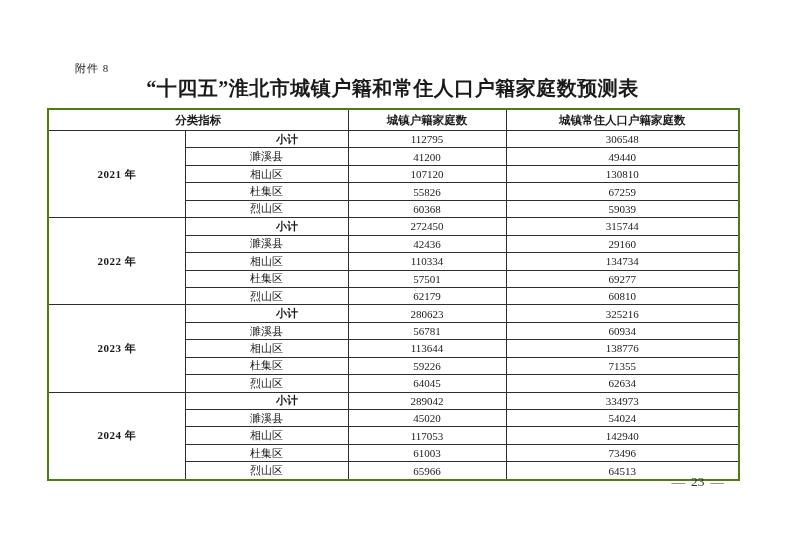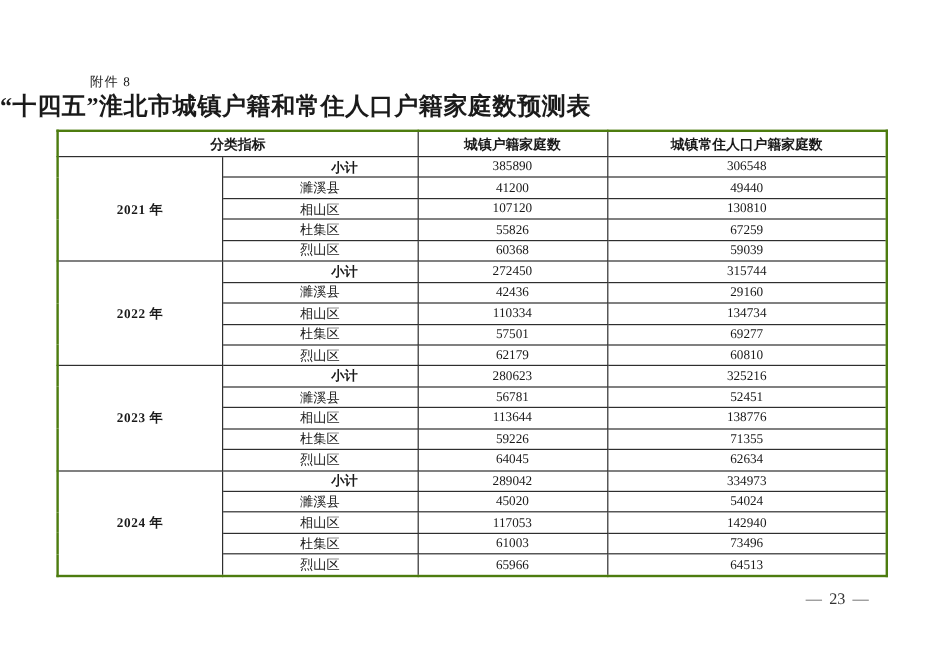--- a/index.html
+++ b/index.html
@@ -13,21 +13,21 @@
   }
   .attachment-label {
     position: absolute;
     left: 75px; top: 61px;
     font-size: 11px;
     letter-spacing: 1px;
   }
   .doc-title {
     position: absolute;
     left: 0; right: 0; top: 75px;
-    text-align: left;
+    text-align: center;
     font-weight: bold;
     font-size: 20px;
     letter-spacing: 0.5px;
   }
   table.doc-table {
     position: absolute;
     left: 47px; top: 108px;
     width: 691px;
     border-collapse: collapse;
     table-layout: fixed;
@@ -59,21 +59,21 @@
   .doc-table tr.subtotal-row td.label-cell {
     font-weight: bold;
     padding-left: 41px;
   }
   .doc-table td.num-cell {
     font-family: "Liberation Serif", serif;
     font-size: 11px;
   }
   .page-footer {
     position: absolute;
-    top: 491px; right: 55px;
+    top: 474px; right: 55px;
     font-size: 13.5px;
     color: #333333;
   }
   .page-footer .dash {
     color: #8a8a8a;
     margin: 0 6px;
     font-weight: bold;
   }
 </style>
 </head>
@@ -95,21 +95,21 @@
       <th colspan="2">分类指标</th>
       <th>城镇户籍家庭数</th>
       <th>城镇常住人口户籍家庭数</th>
     </tr>
   </thead>
   <tbody>
 
     <tr class="subtotal-row">
       <td class="year-cell" rowspan="5">2021 年</td>
       <td class="label-cell">小计</td>
-      <td class="num-cell">385890</td>
+      <td class="num-cell">112795</td>
       <td class="num-cell">306548</td>
     </tr>
     <tr>
       <td class="label-cell">濉溪县</td>
       <td class="num-cell">41200</td>
       <td class="num-cell">49440</td>
     </tr>
     <tr>
       <td class="label-cell">相山区</td>
       <td class="num-cell">107120</td>
@@ -155,21 +155,21 @@
 
     <tr class="subtotal-row">
       <td class="year-cell" rowspan="5">2023 年</td>
       <td class="label-cell">小计</td>
       <td class="num-cell">280623</td>
       <td class="num-cell">325216</td>
     </tr>
     <tr>
       <td class="label-cell">濉溪县</td>
       <td class="num-cell">56781</td>
-      <td class="num-cell">52451</td>
+      <td class="num-cell">60934</td>
     </tr>
     <tr>
       <td class="label-cell">相山区</td>
       <td class="num-cell">113644</td>
       <td class="num-cell">138776</td>
     </tr>
     <tr>
       <td class="label-cell">杜集区</td>
       <td class="num-cell">59226</td>
       <td class="num-cell">71355</td>

